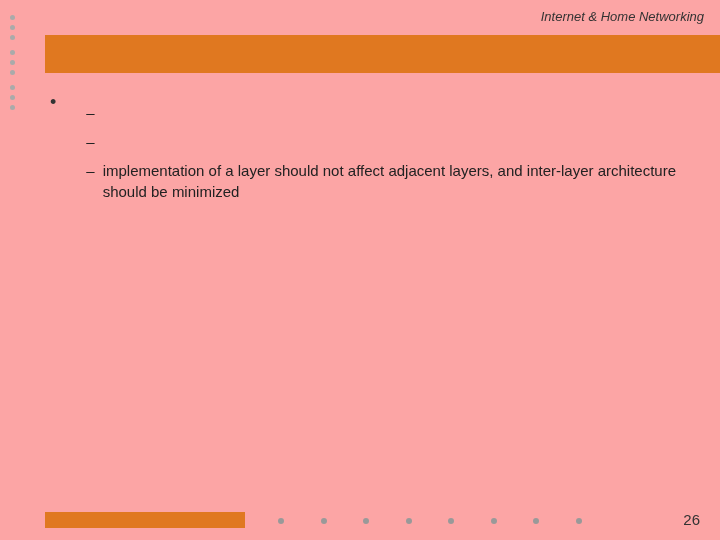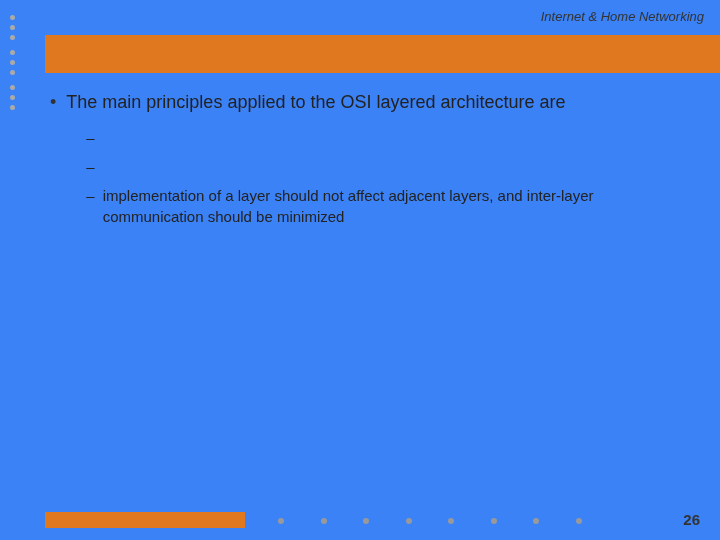--- a/index.html
+++ b/index.html
@@ -13,21 +13,21 @@
       height: 540px;
       background-color: #fffff0;
       font-family: Arial, sans-serif;
       position: relative;
       overflow: hidden;
     }
 
     .slide-container {
       width: 720px;
       height: 540px;
-      background-color: #3b82f6;
+      background-color: #fca5a5;
       position: relative;
     }
 
     
     .header-bar {
       position: absolute;
       top: 0;
       left: 0;
       right: 0;
       height: 32px;
@@ -111,21 +111,20 @@
       height: 16px;
       background-color: #e07820;
     }
 
     .page-number {
       position: absolute;
       bottom: 12px;
       right: 20px;
       font-size: 15px;
       color: #333;
-      font-weight: bold;
     }
 
     
     .bottom-dots {
       position: absolute;
       bottom: 16px;
       left: 260px;
       right: 120px;
       display: flex;
       justify-content: space-around;
@@ -189,33 +188,32 @@
     <span class="header-title">Internet &amp; Home Networking</span>
   </div>
 
   <div class="orange-bar"></div>
 
   <div class="content-area">
 
     <div class="bullet-point">
       <span class="bullet-symbol">•</span>
       <div>
-        <span class="bullet-text">The main principles applied to the OSI layered architecture are</span>
 
         
         <div class="sub-bullets">
           <div class="sub-bullet">
             <span class="sub-bullet-dash">–</span>
           </div>
           <div class="sub-bullet">
             <span class="sub-bullet-dash">–</span>
           </div>
           <div class="sub-bullet">
             <span class="sub-bullet-dash">–</span>
-            <span>implementation of a layer should not affect adjacent layers, and inter-layer communication should be minimized</span>
+            <span>implementation of a layer should not affect adjacent layers, and inter-layer architecture should be minimized</span>
           </div>
         </div>
       </div>
     </div>
 
   </div>
 
   <div class="footer-bar"></div>
 
   <div class="page-number">26</div>

